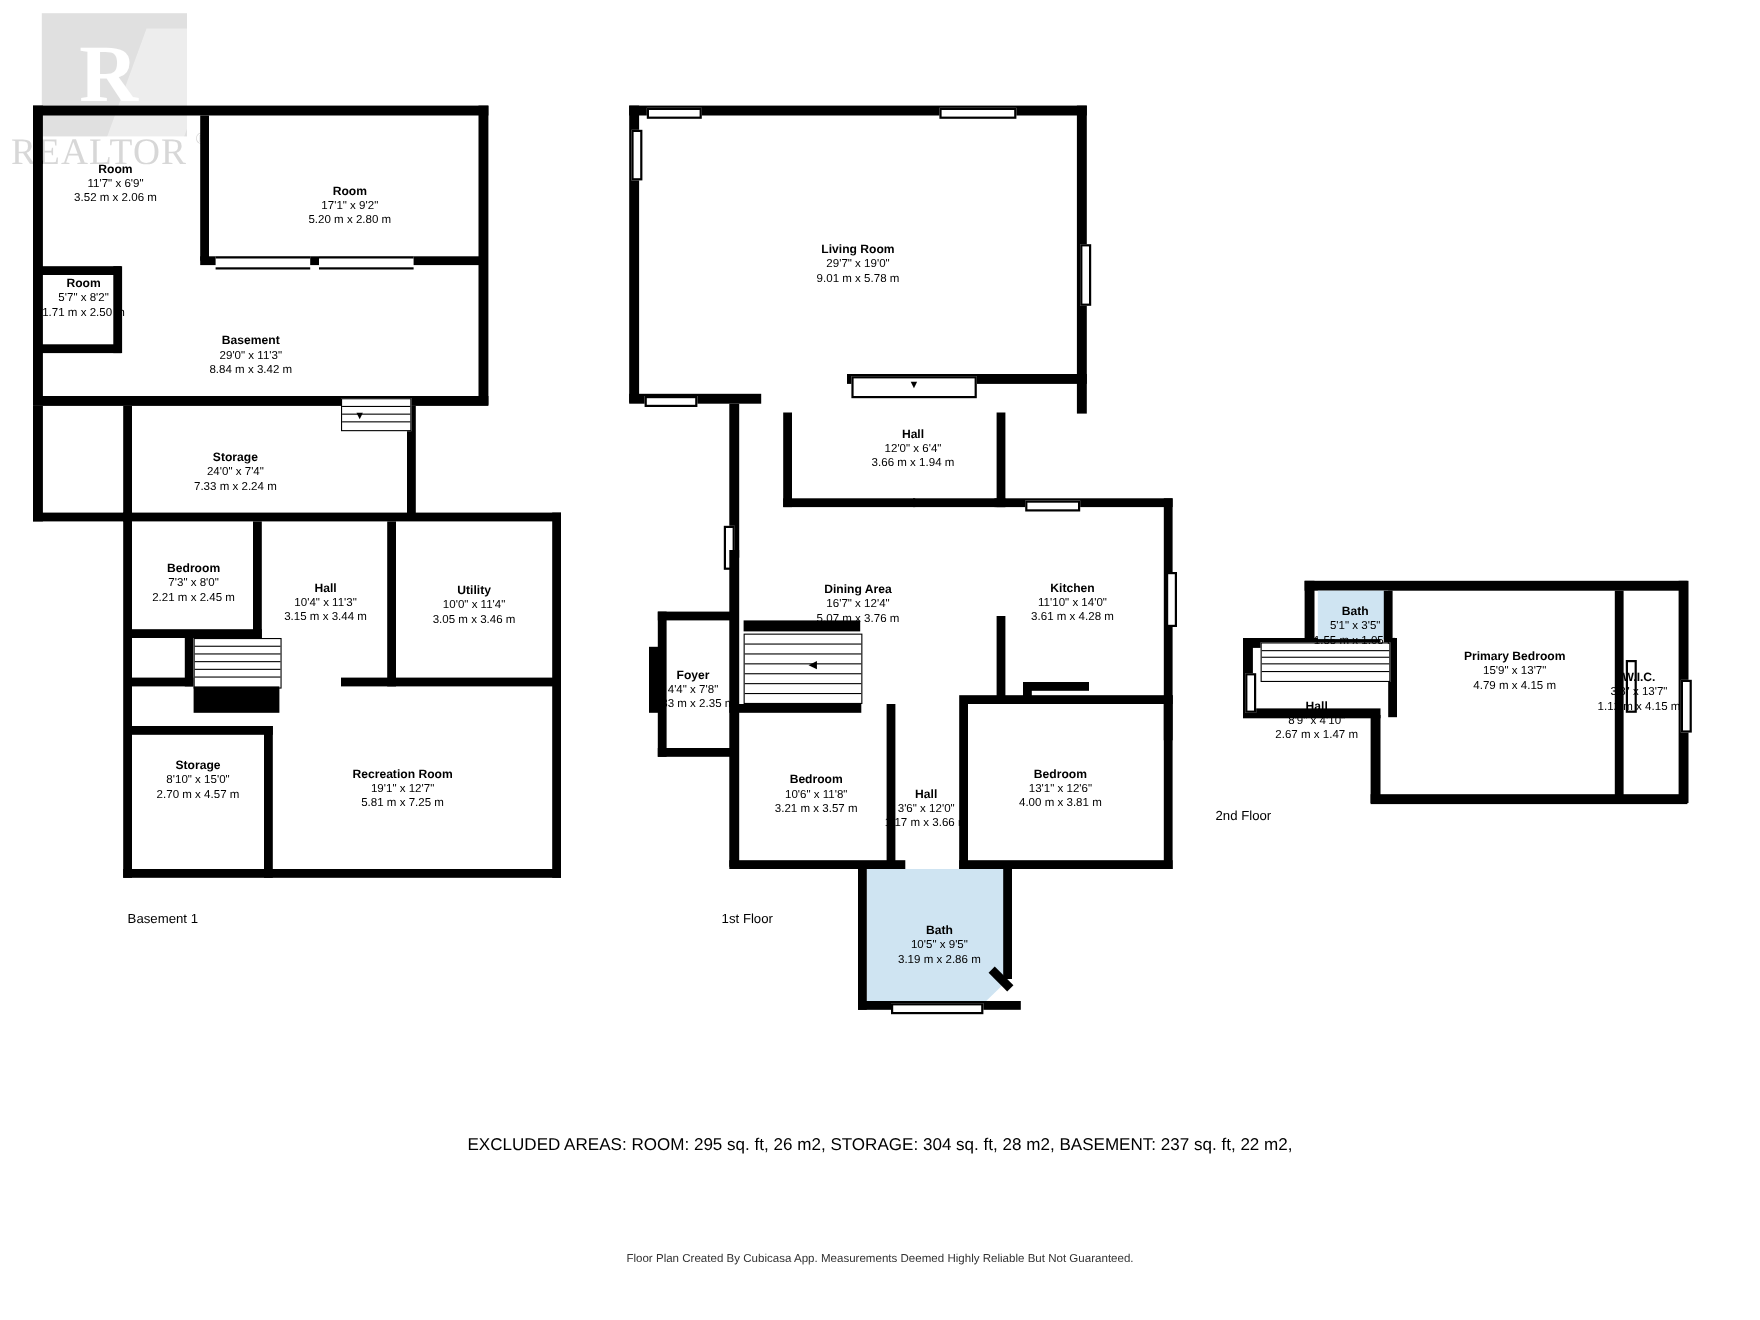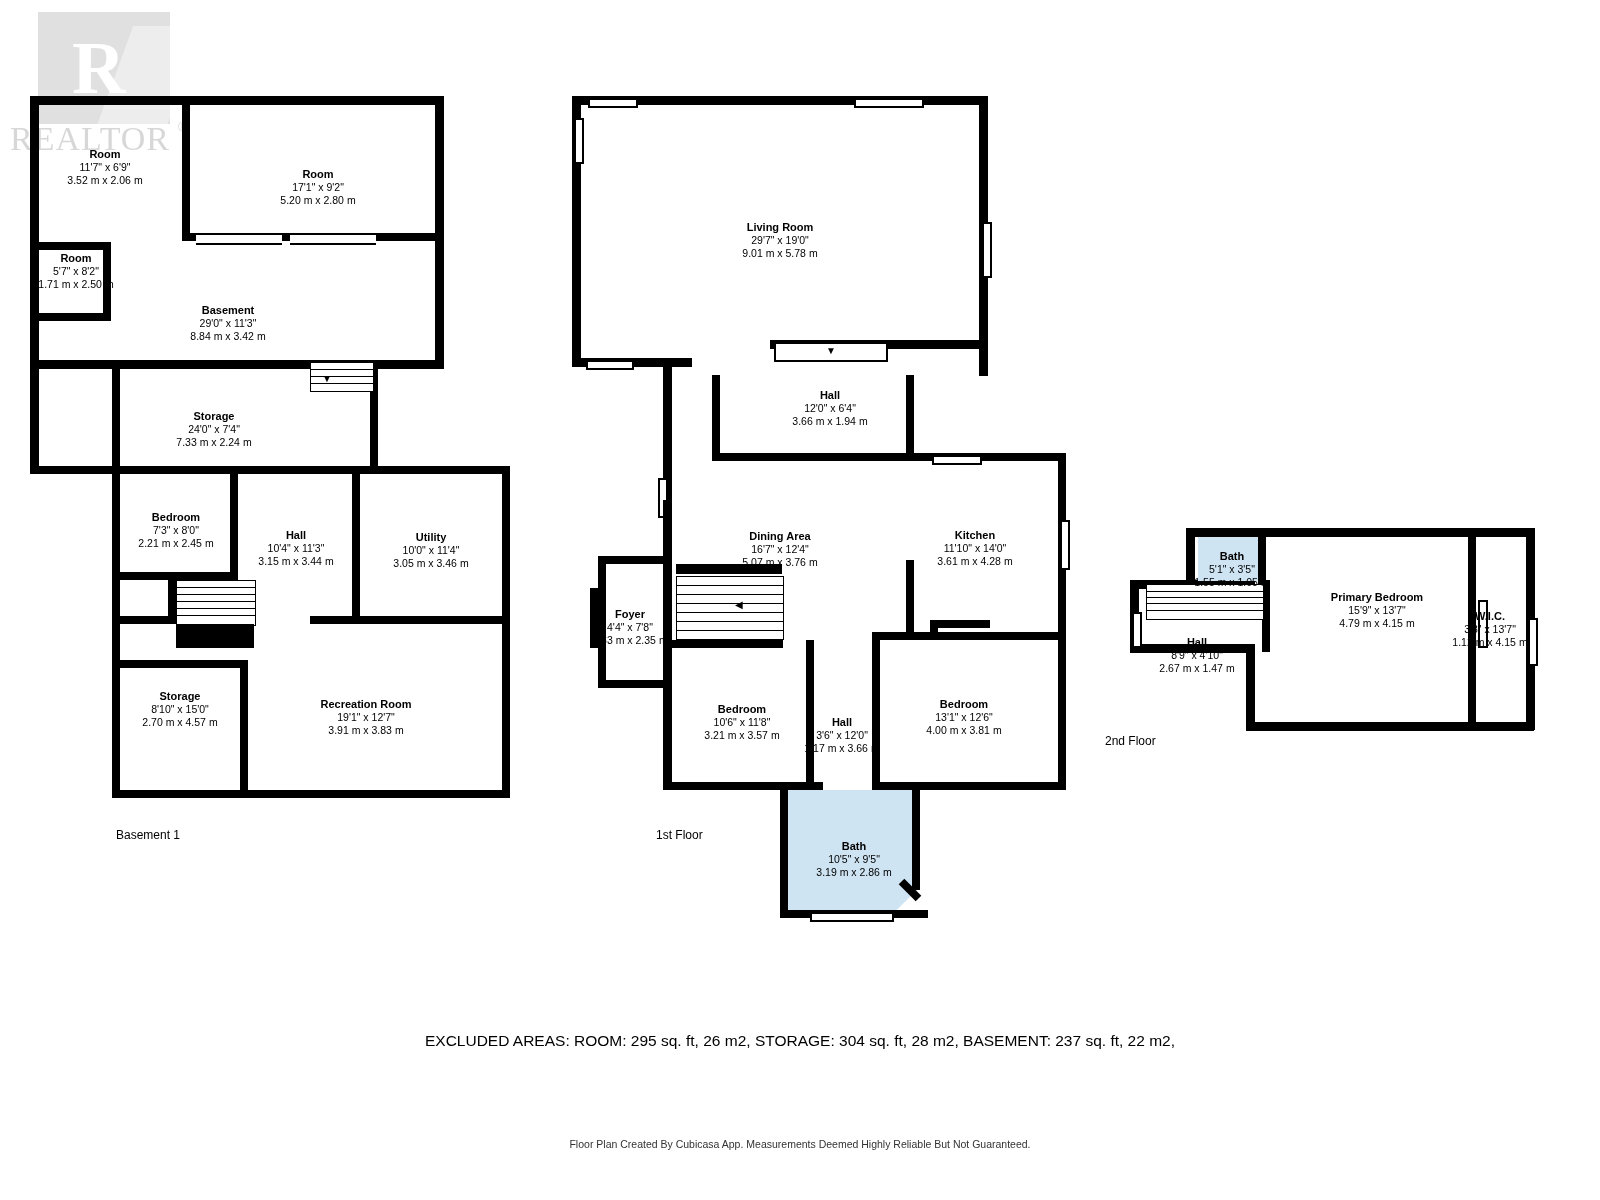--- a/index.html
+++ b/index.html
@@ -189,21 +189,21 @@
       <div class="d2">3.05 m x 3.46 m</div>
     </div>
     <div class="label" style="left:128px; top:690px; width:104px;">
       <div class="nm">Storage</div>
       <div class="d1">8'10" x 15'0"</div>
       <div class="d2">2.70 m x 4.57 m</div>
     </div>
     <div class="label" style="left:302px; top:698px; width:128px;">
       <div class="nm">Recreation Room</div>
       <div class="d1">19'1" x 12'7"</div>
-      <div class="d2">3.91 m x 3.83 m</div>
+      <div class="d2">5.81 m x 7.25 m</div>
     </div>
 
     <div class="floor-title" style="left:116px; top:828px;">Basement 1</div>
   </div>
 
   <div>
 
     <div class="wall" style="left:572px; top:96px;  width:416px; height:9px;"></div>
     <div class="wall" style="left:572px; top:96px;  width:9px;   height:270px;"></div>
     <div class="wall" style="left:979px; top:96px;  width:9px;   height:280px;"></div>

